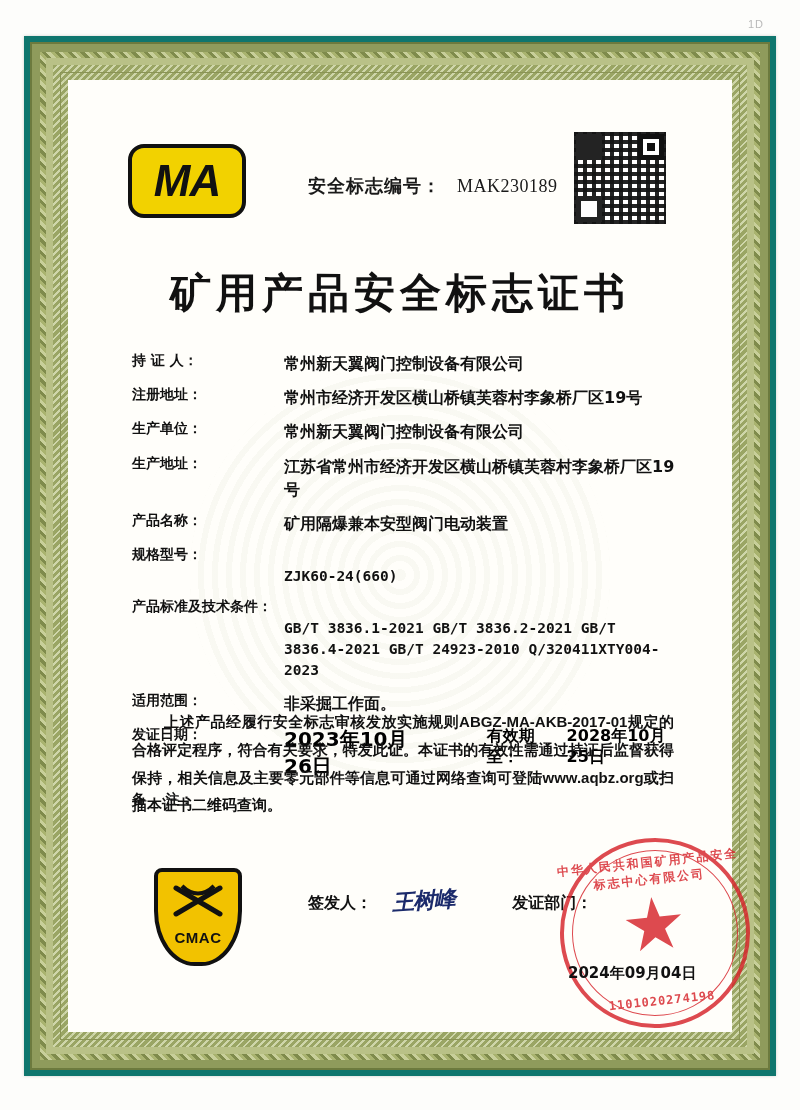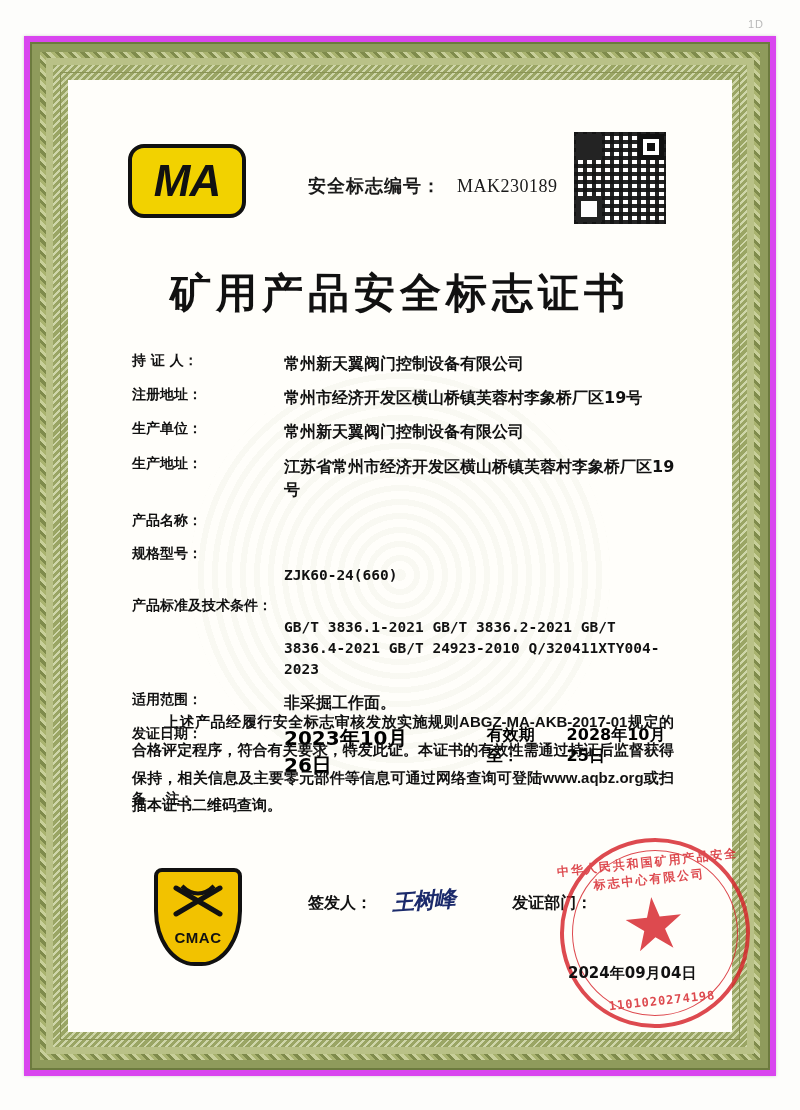--- a/index.html
+++ b/index.html
@@ -30,21 +30,21 @@
     letter-spacing: 1px;
   }
 
   
   .certificate {
     position: absolute;
     left: 24px;
     top: 36px;
     width: 752px;
     height: 1040px;
-    background: #d946ef;
+    background: #0f766e;
     box-shadow: 0 0 3px rgba(0,0,0,0.18);
   }
 
   
   .border-outer {
     position: absolute;
     inset: 6px;
     border: 10px solid #8f9b5c;
     background:
       repeating-linear-gradient(45deg,
@@ -461,20 +461,21 @@
           <div class="field-value">常州新天翼阀门控制设备有限公司</div>
         </div>
 
         <div class="field-row">
           <div class="field-label">生产地址：</div>
           <div class="field-value">江苏省常州市经济开发区横山桥镇芙蓉村李象桥厂区19号</div>
         </div>
 
         <div class="field-row">
           <div class="field-label">产品名称：</div>
+          <div class="field-value">矿用隔爆兼本安型阀门电动装置</div>
         </div>
 
         <div class="field-row">
           <div class="field-label">规格型号：</div>
           <div class="field-value mono">ZJK60-24(660)</div>
         </div>
 
         <div class="field-row">
           <div class="field-label">产品标准及技术条件：</div>
           <div class="field-value mono">GB/T 3836.1-2021 GB/T 3836.2-2021 GB/T 3836.4-2021 GB/T 24923-2010 Q/320411XTY004-2023</div>

